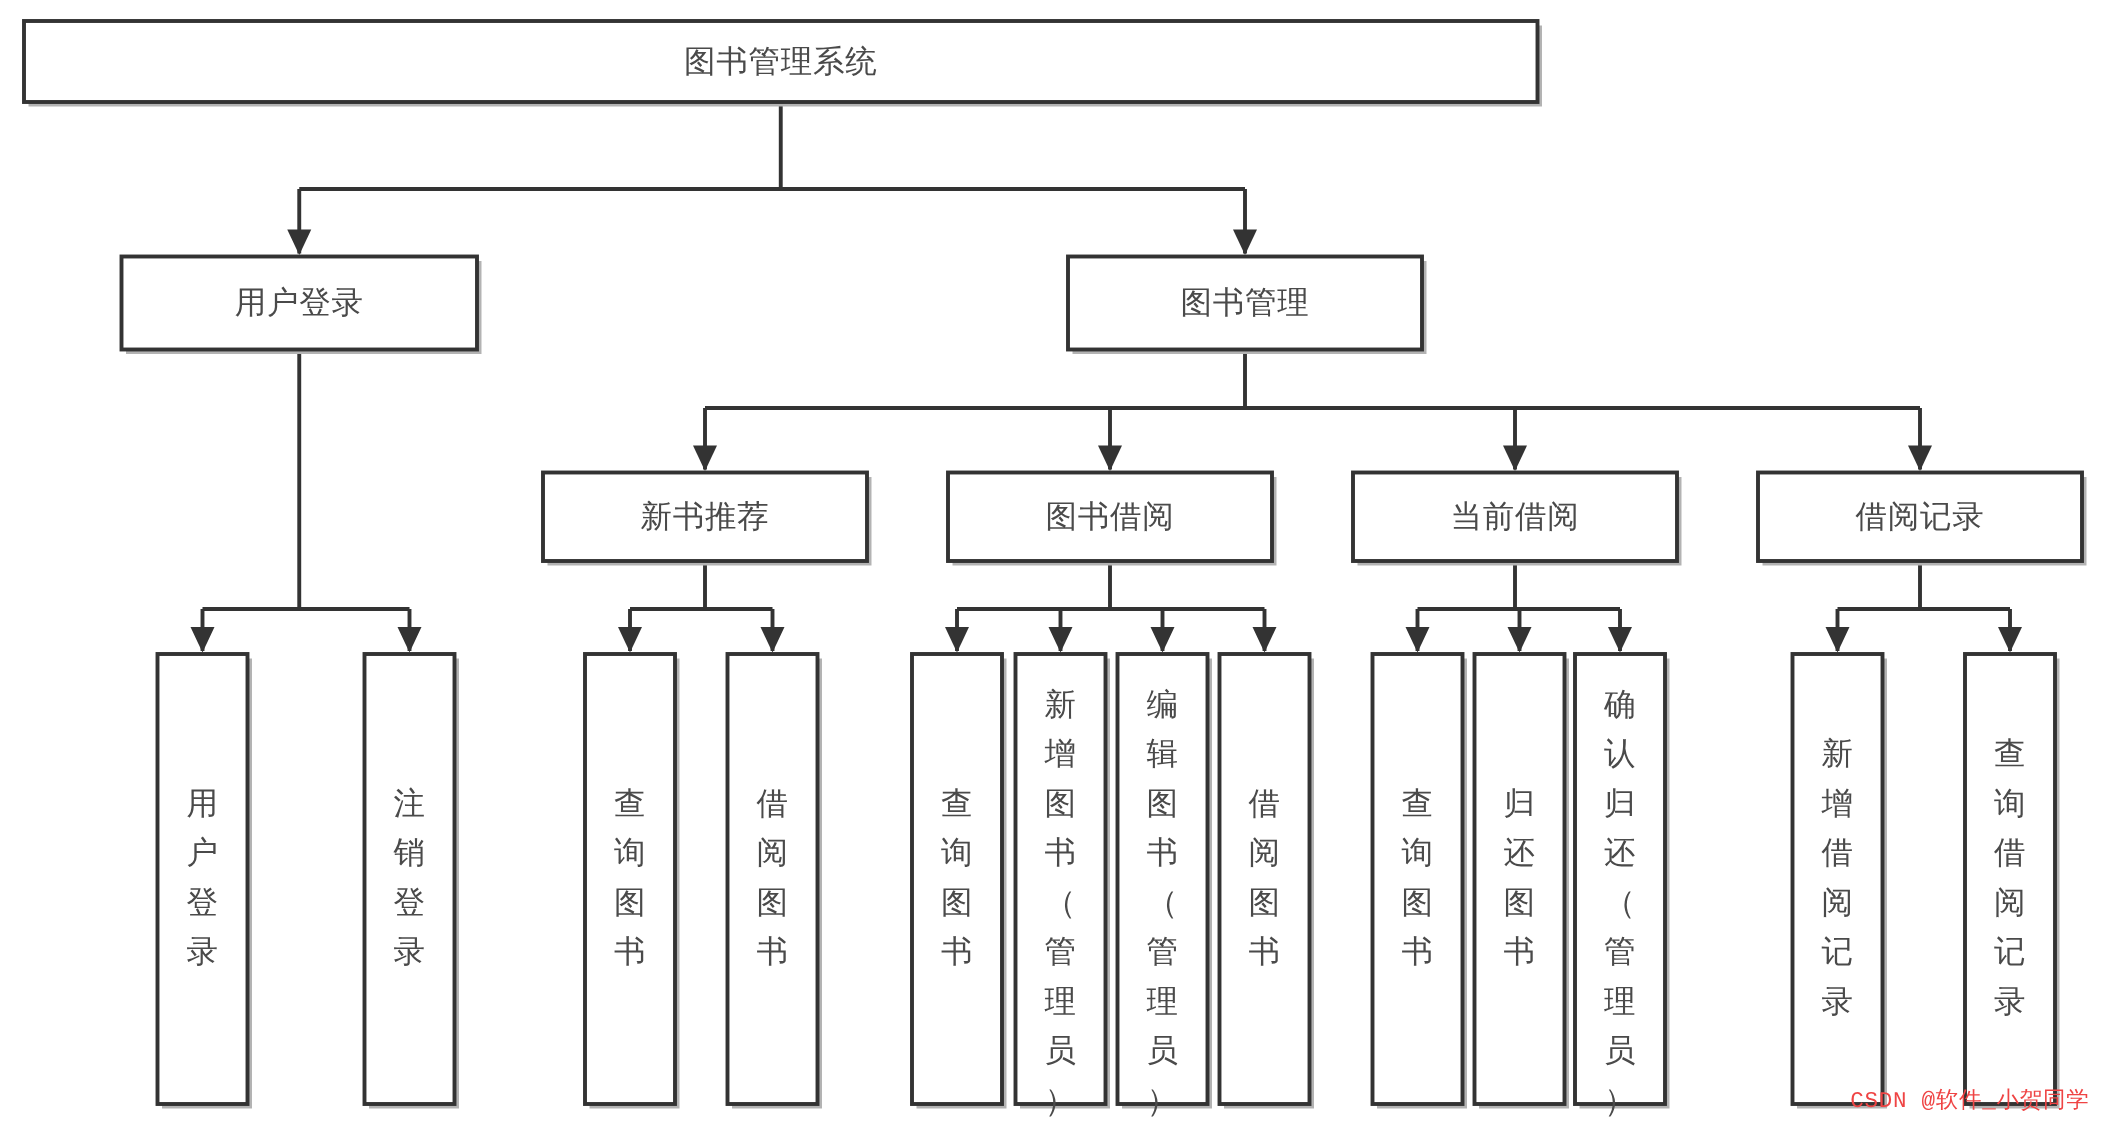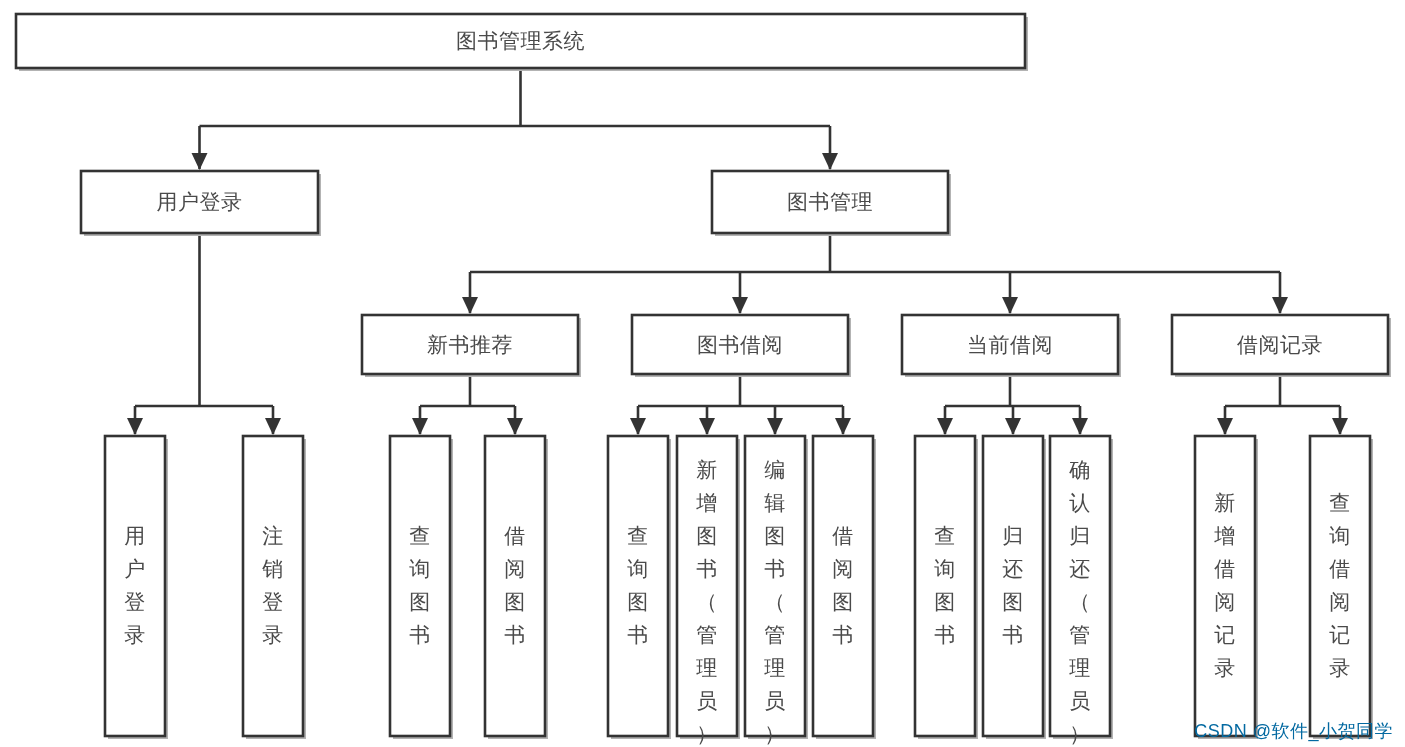--- a/index.html
+++ b/index.html
@@ -52,23 +52,23 @@
     font-family: "DejaVu Sans", "Liberation Sans", sans-serif;
     font-size: 21px;
     text-anchor: middle;
     dominant-baseline: middle;
     letter-spacing: 0.5px;
   }
   .watermark-text {
     position: absolute;
     right: 12px;
     bottom: 4px;
-    font-family: Liberation Sans, sans-serif;
-    font-size: 18px;
-    color: #0369a1;
+    font-family: Liberation Mono, monospace;
+    font-size: 15px;
+    color: #ef4444;
     white-space: nowrap;
     user-select: none;
     letter-spacing: 0.5px;
   }
 </style>
 </head>
 <body>
 
 <div id="diagram-root">
 

